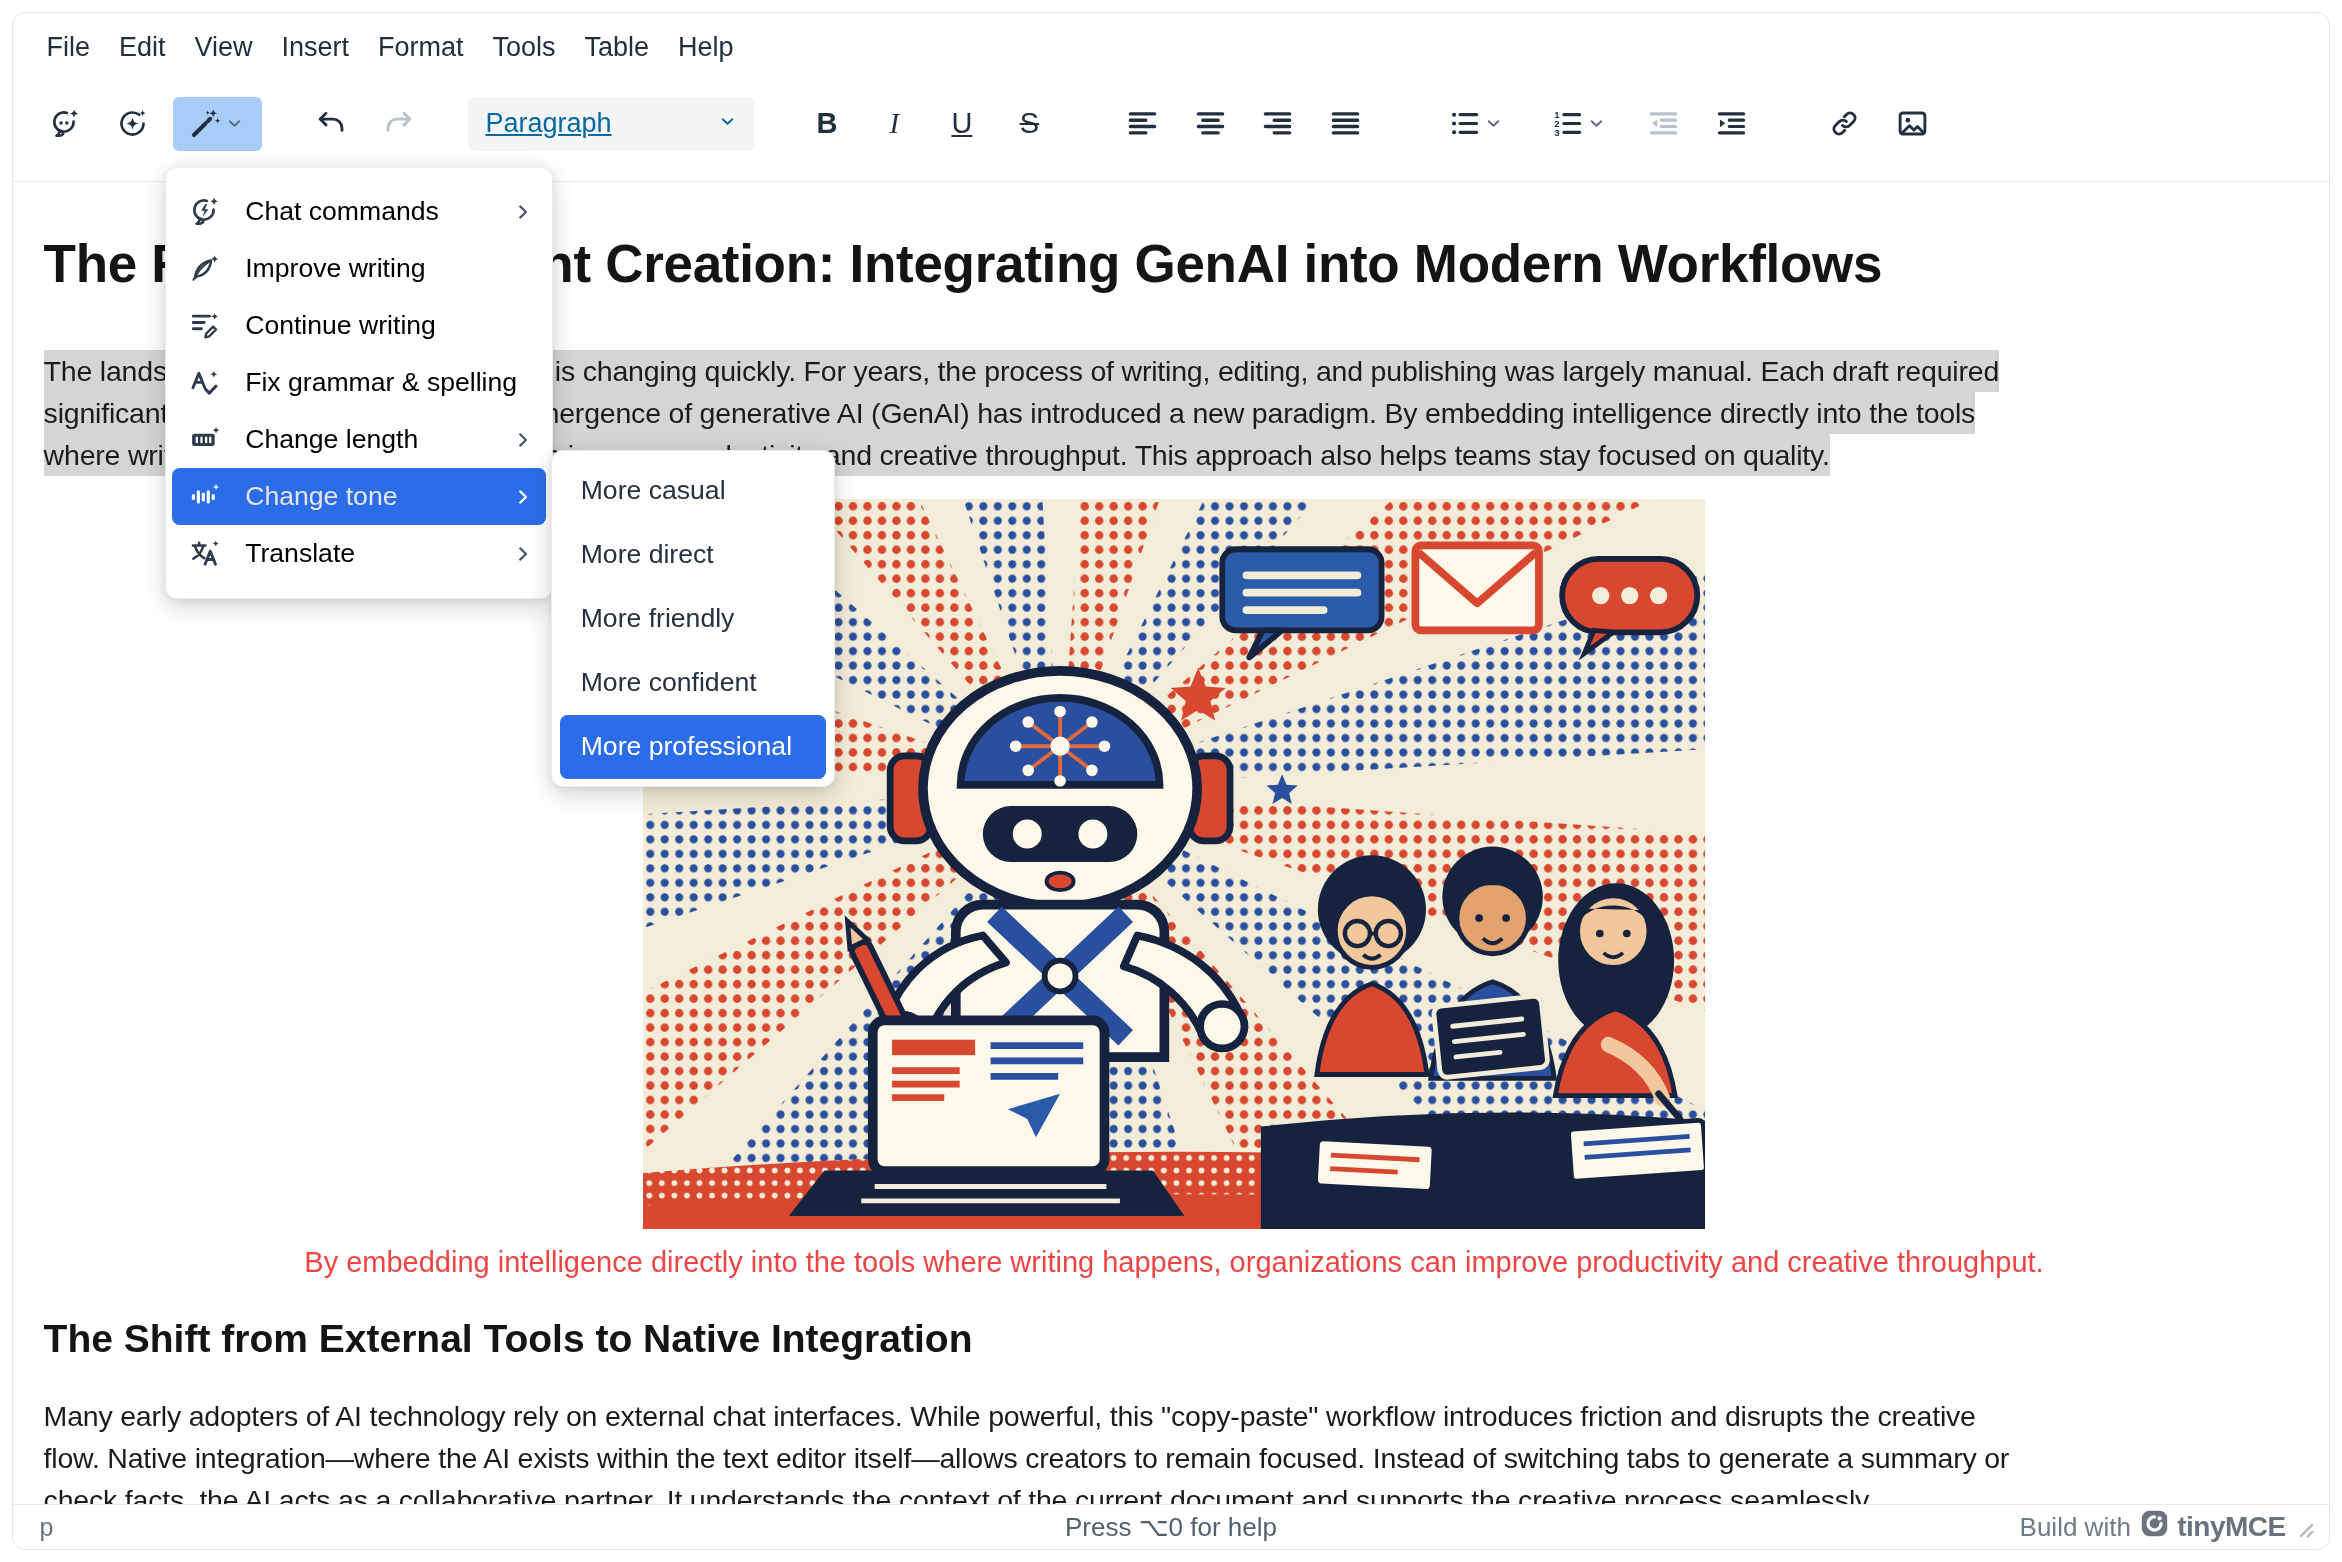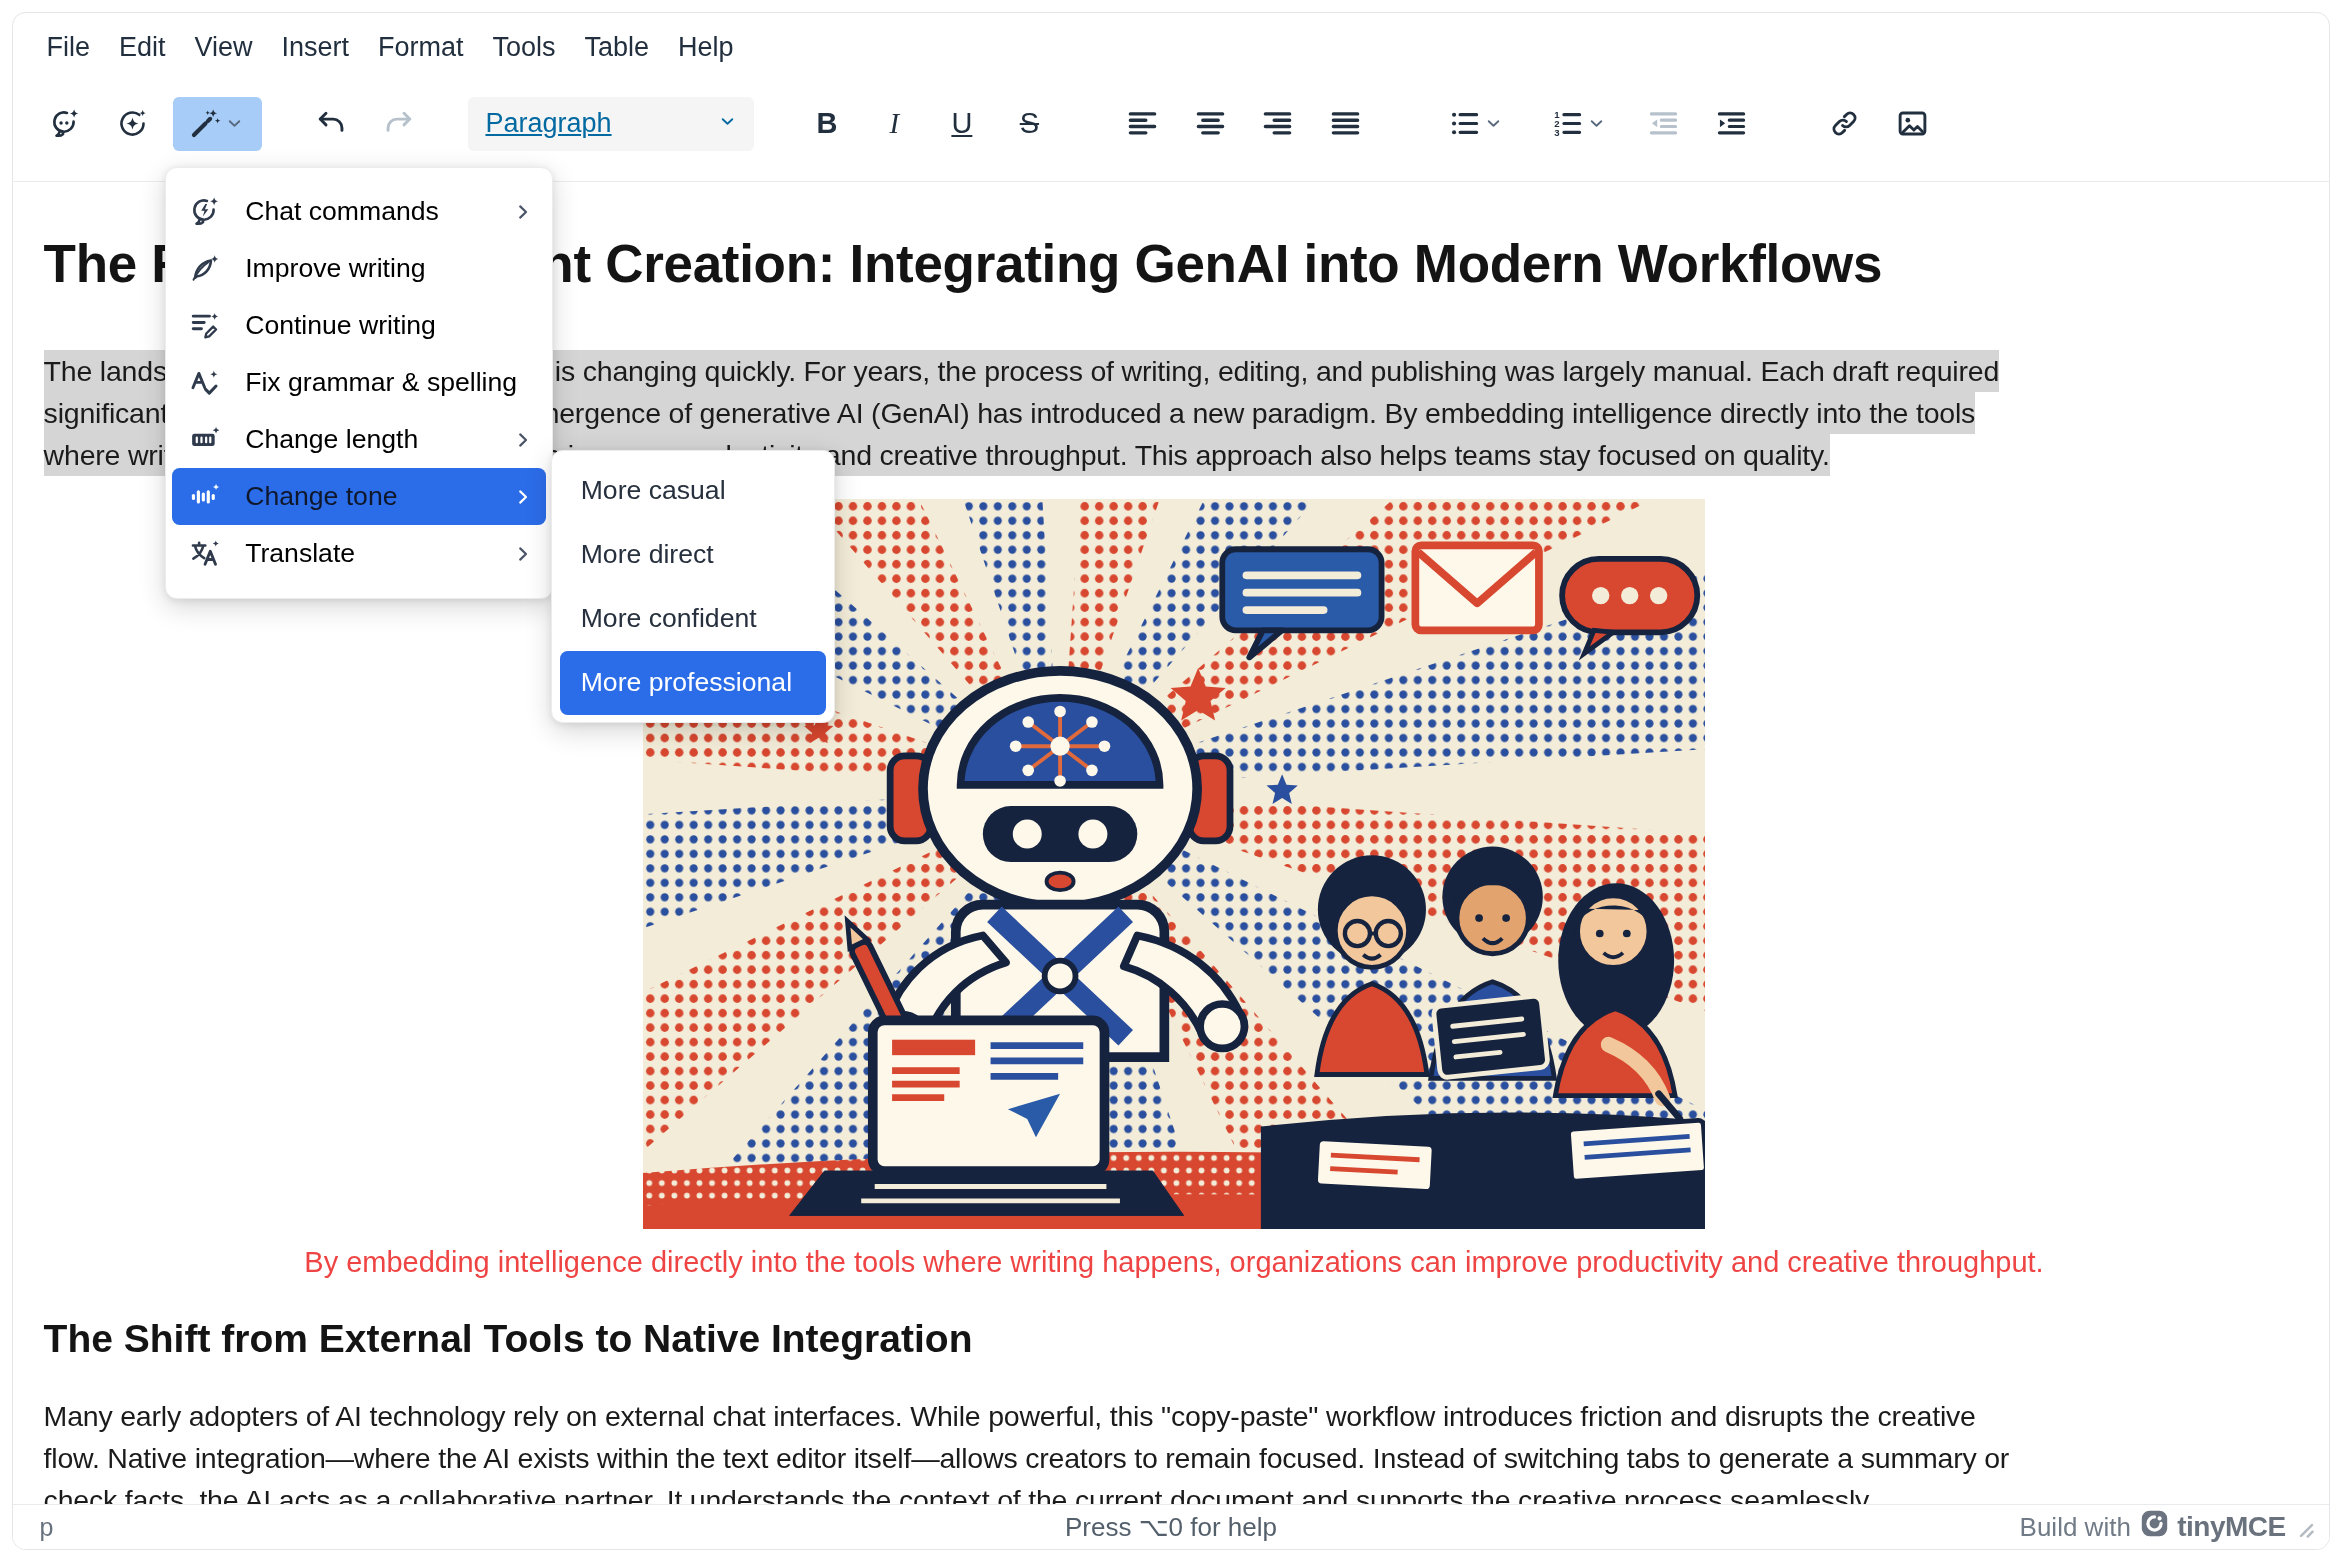--- a/index.html
+++ b/index.html
@@ -36,21 +36,21 @@
   .sb-brand{display:flex;align-items:center;gap:8.7px;font-size:26px;color:#717b87;}
   .sb-brand b{font-size:28px;color:#69727d;letter-spacing:-0.5px;}
   .sb-resize{width:33px;height:33px;display:flex;align-items:center;justify-content:center;}
   
   .panel{position:absolute;background:#fff;border:1px solid #ececec;border-radius:11.6px;box-shadow:0 7.7px 27px rgba(0,0,0,.16),0 1.9px 7.7px rgba(0,0,0,.08);z-index:50;}
   #ai-menu{left:165px;top:167px;width:386px;padding:15.4px 0;}
   .mi{height:57px;margin:0 5.8px;border-radius:7.7px;display:flex;align-items:center;padding:0 11.6px 0 15.4px;color:#000000;}
   .mi .mi-icon{width:35px;height:35px;display:flex;align-items:center;justify-content:center;color:#2f3b4c;flex:0 0 auto;}
   .mi .mi-label{font-size:26.6px;margin-left:23px;flex:1;}
   .mi .mi-chev{color:#4a5568;display:flex;}
-  .mi.sel{background:var(--sel-blue);color:#0f172a;}
+  .mi.sel{background:var(--sel-blue);color:#e5e5e5;}
   .mi.sel .mi-icon,.mi.sel .mi-chev{color:#fff;}
   #tone-menu{left:551px;top:450px;width:282px;padding:7.7px 0;}
   .smi{height:64px;margin:0 7.7px;border-radius:7.7px;display:flex;align-items:center;padding:0 15.4px 0 21px;font-size:26.6px;color:#27303e;}
   .smi.sel{background:var(--sel-blue);color:#fff;}
 </style>
 </head>
 <body>
 
 <div class="frame">
 
@@ -537,16 +537,17 @@
       <span class="mi-chev">
         <svg viewBox="0 0 24 24" width="24" height="24">
           <path d="M9.2 6.4 15 12l-5.8 5.6" fill="none" stroke="currentColor" stroke-linecap="round" stroke-linejoin="round" stroke-width="2.2"></path>
         </svg>
       </span>
     </div>
   </div>
 <div class="panel" id="tone-menu">
     <div class="smi">More casual</div>
     <div class="smi">More direct</div>
+    <div class="smi">More friendly</div>
     <div class="smi">More confident</div>
     <div class="smi sel">More professional</div>
   </div>
 
 
 </body></html>

